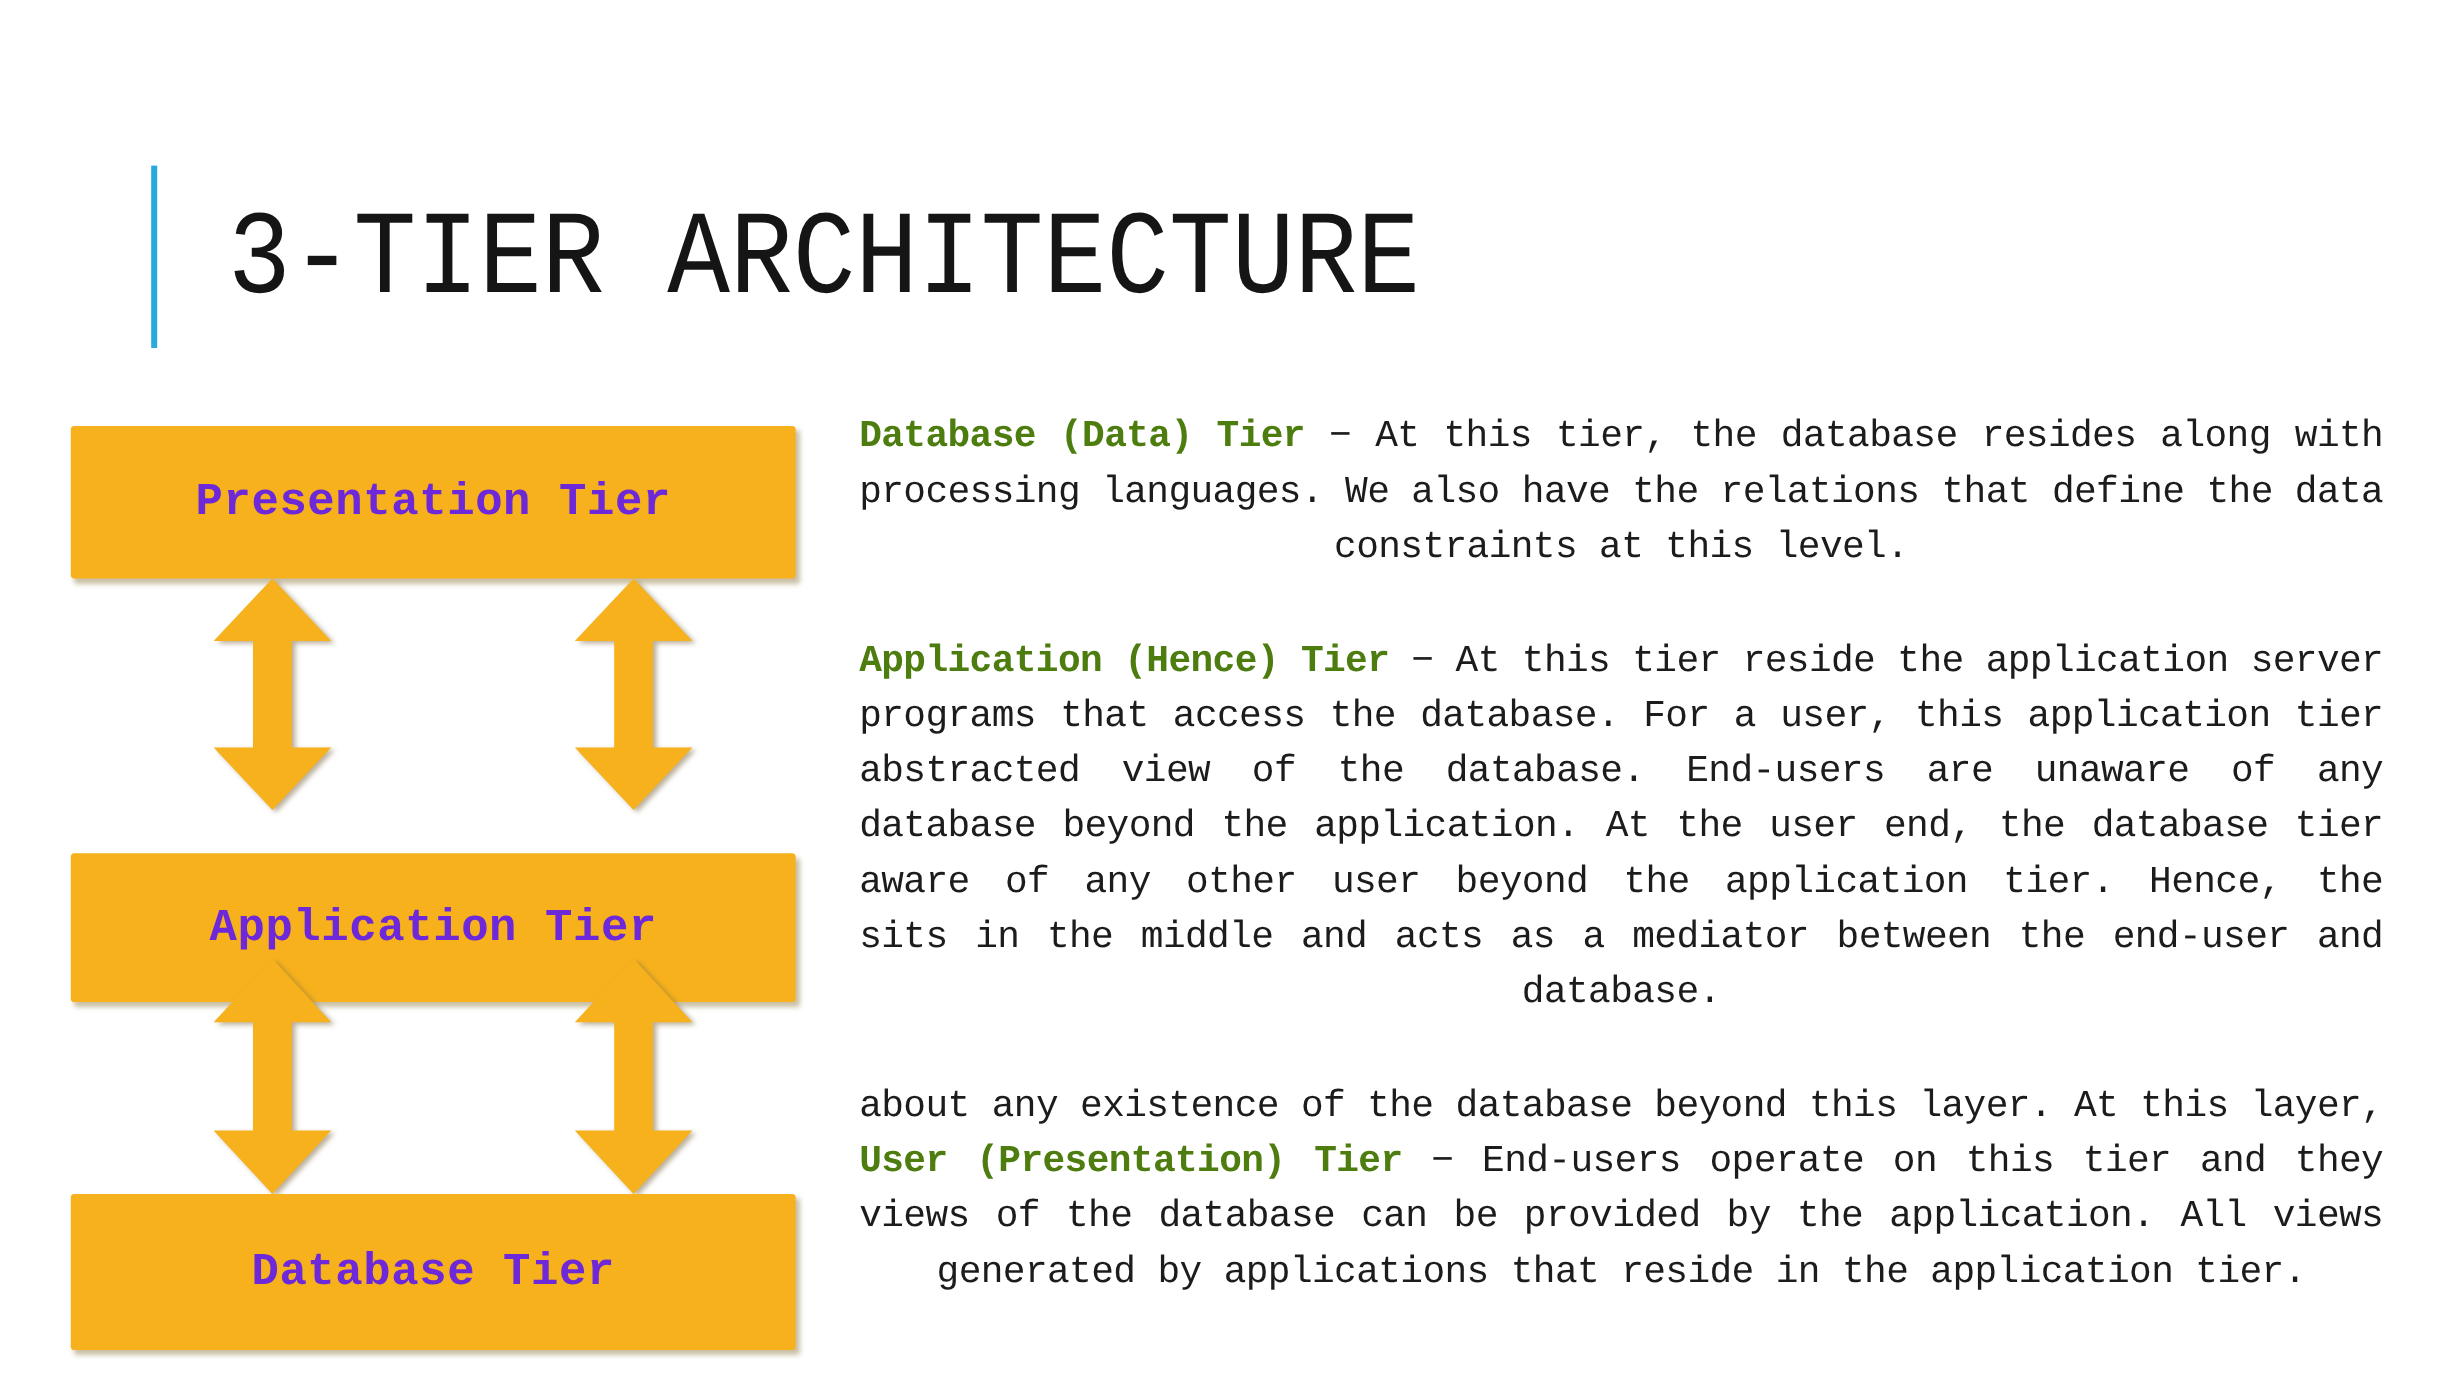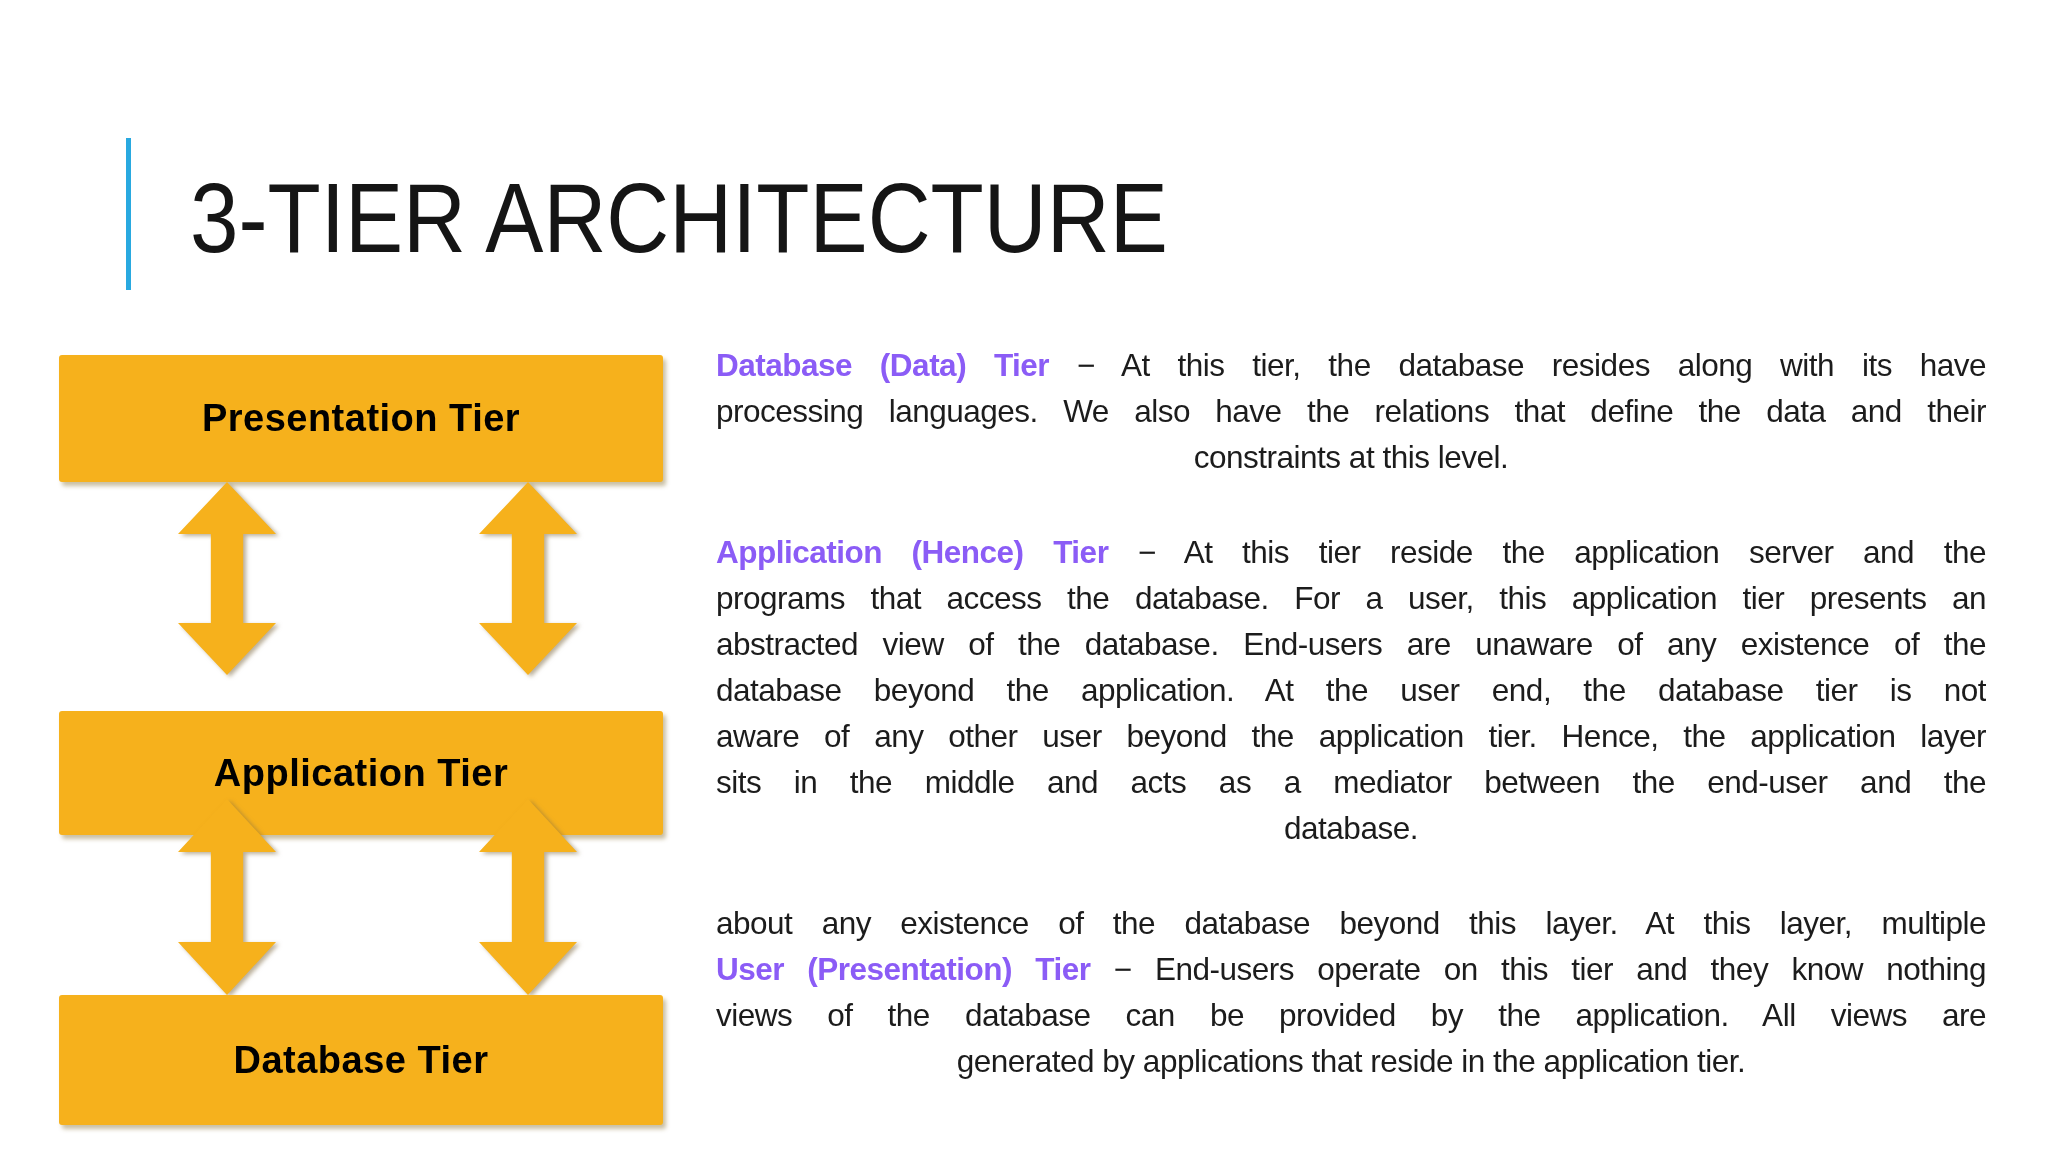--- a/index.html
+++ b/index.html
@@ -2,21 +2,21 @@
 <html><head>
 <meta charset="utf-8">
 <style>
   html, body { margin: 0; padding: 0; background: #ffffff; }
   .slide {
     position: relative;
     width: 2048px;
     height: 1152px;
     background: #ffffff;
     overflow: hidden;
-    font-family: Liberation Sans, sans-serif;
+    font-family: Liberation Mono, monospace;
   }
 
   
   .accent-bar {
     position: absolute;
     left: 126px; top: 138px;
     width: 5px; height: 152px;
     background: #29A9E0;
   }
   .title {
@@ -44,21 +44,21 @@
     display: flex;
     align-items: center;
     justify-content: center;
   }
   .box1 { top: 355px; height: 127px; }
   .box2 { top: 711px; height: 124px; }
   .box3 { top: 995px; height: 130px; align-items: center; }
   .tier-label {
     font-size: 38px;
     font-weight: 700;
-    color: #000000;
+    color: #6d28d9;
     letter-spacing: 0.5px;
   }
   .arrow-wrap {
     position: absolute;
     filter: drop-shadow(3px 2px 2px rgba(130, 110, 70, 0.55));
   }
   .arrow {
     width: 98px;
     height: 100%;
     background: #F6B11C;
@@ -87,21 +87,21 @@
     overflow: hidden;
     text-align: justify;
     text-align-last: justify;
     white-space: normal;
   }
   .jlast {
     height: 46px;
     overflow: hidden;
     text-align: center;
   }
-  .ph { font-weight: 700; color: #8b5cf6; }
+  .ph { font-weight: 700; color: #4d7c0f; }
 </style>
 </head>
 <body>
 
 <div class="slide">
 
   <div class="accent-bar"></div>
   <h1 class="title">3-TIER ARCHITECTURE</h1>
 
   <div>

